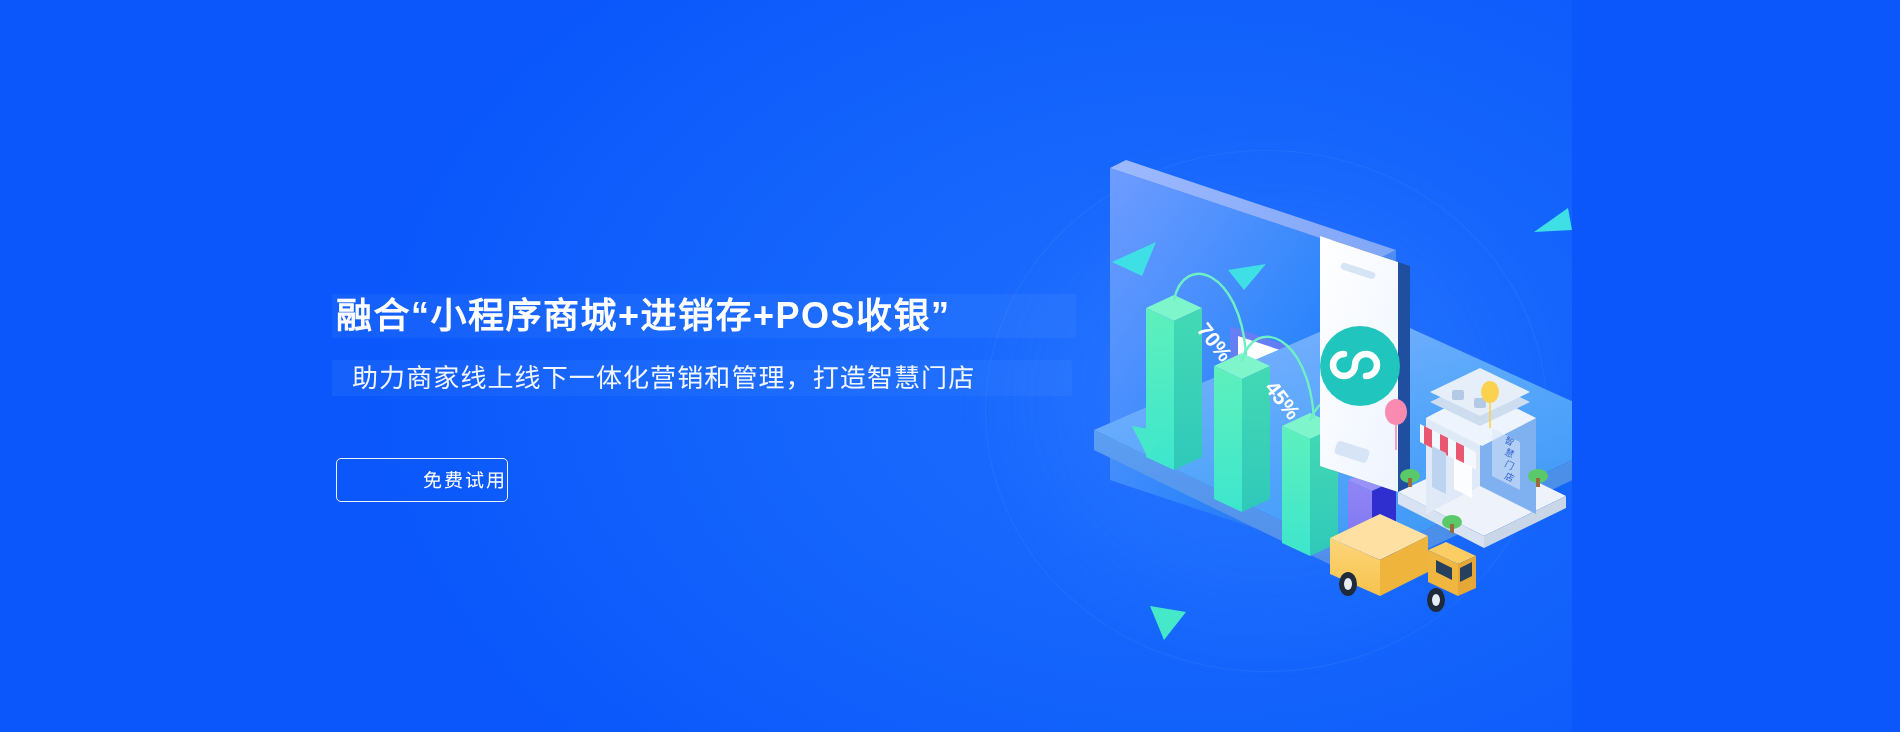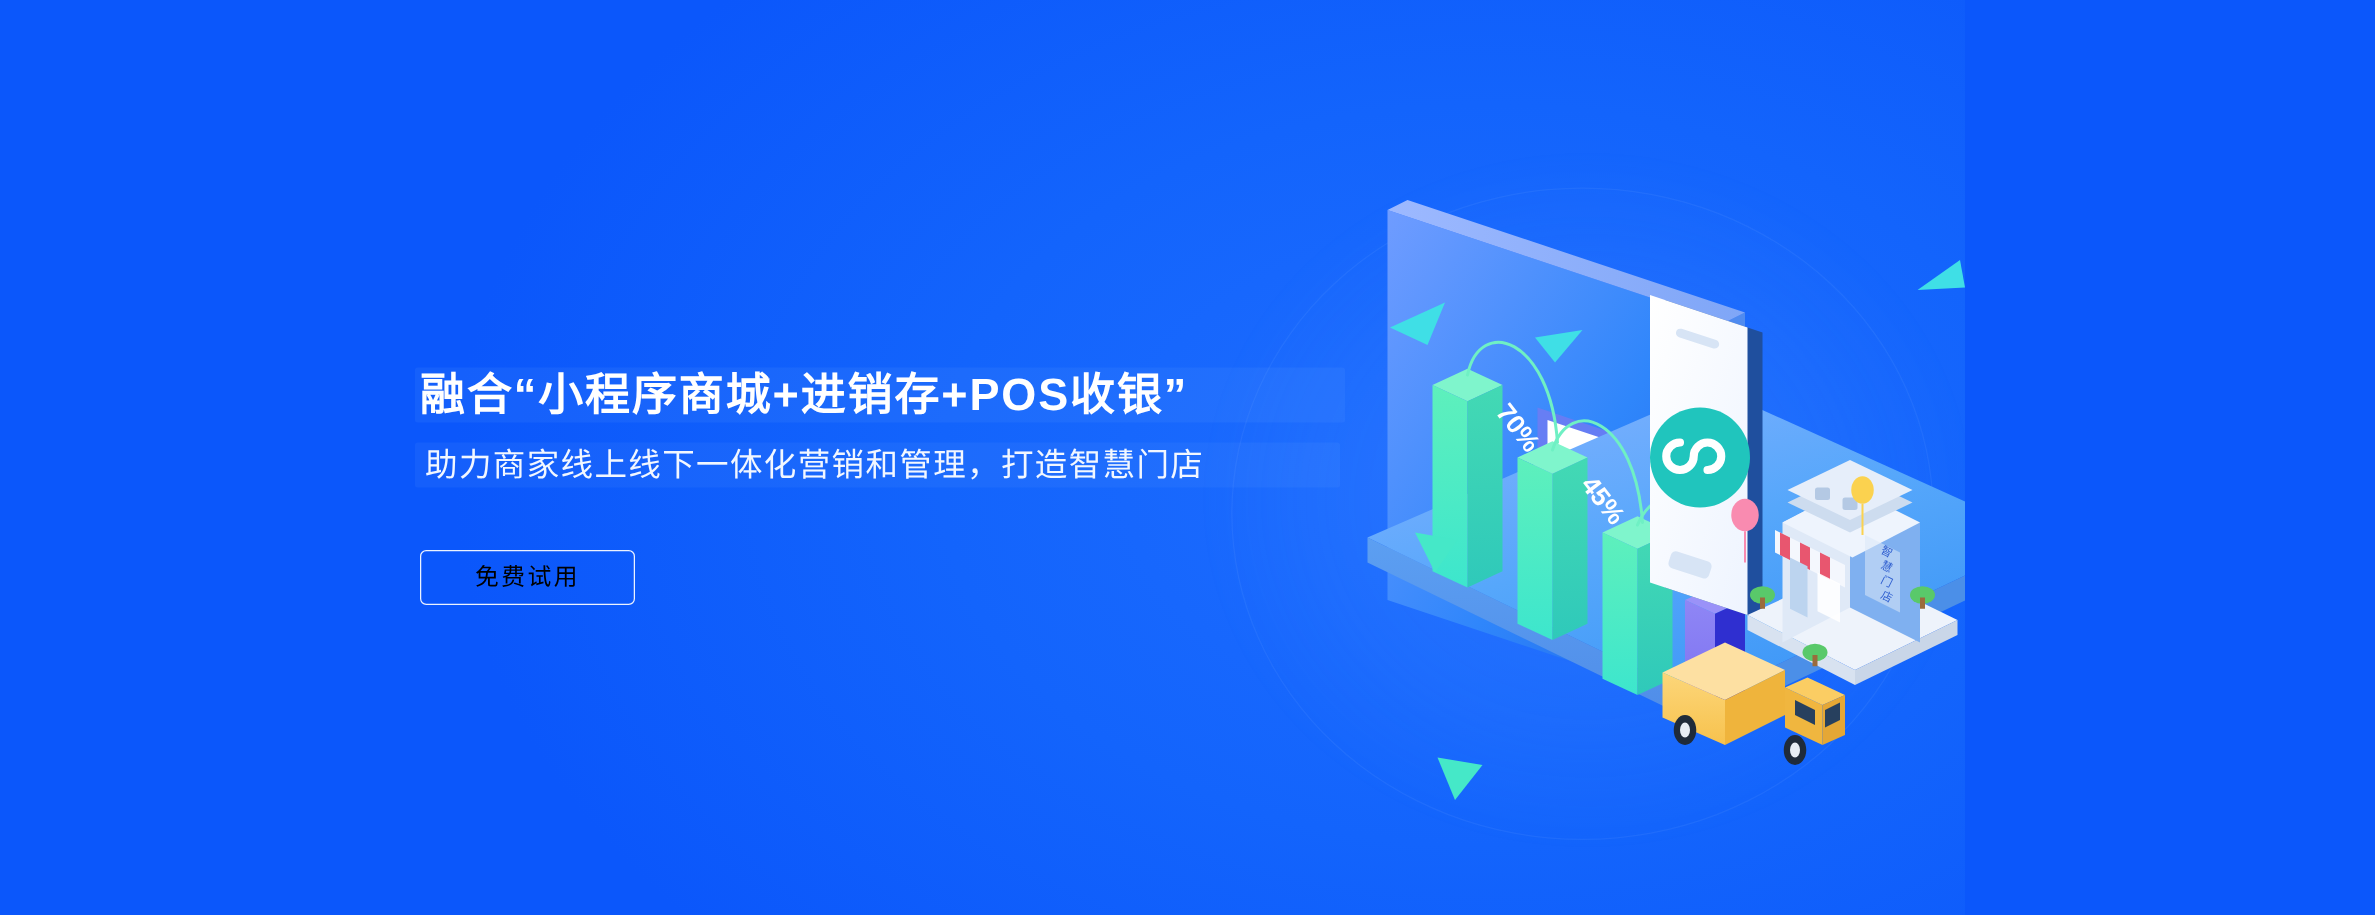--- a/index.html
+++ b/index.html
@@ -67,38 +67,38 @@
   .subline-wrap { position: relative; margin-top: 10px; }
   .subline-band {
     position: absolute;
     left: -4px; top: 2px;
     width: 740px; height: 36px;
     background: rgba(120,175,255,0.09);
     border-radius: 2px;
   }
   .subline {
     position: relative;
-    margin: 4px;
+    margin: 16px;
     font-size: 26px;
     font-weight: 400;
     letter-spacing: 1.1px;
     color: #f2f7ff;
     line-height: 40px;
     white-space: nowrap;
   }
   .cta {
     display: inline-block;
     margin-top: 44px;
     padding: 0;
     width: 172px; height: 44px;
     line-height: 44px;
-    text-align: center;
+    text-align: right;
     font-size: 19px;
     letter-spacing: 2px;
-    color: #000000;
+    color: #ffffff;
     background: transparent;
     border: 1px solid rgba(255,255,255,0.92);
     border-radius: 5px;
     cursor: pointer;
     box-sizing: border-box;
   }
 
   
   .illus {
     position: absolute;

